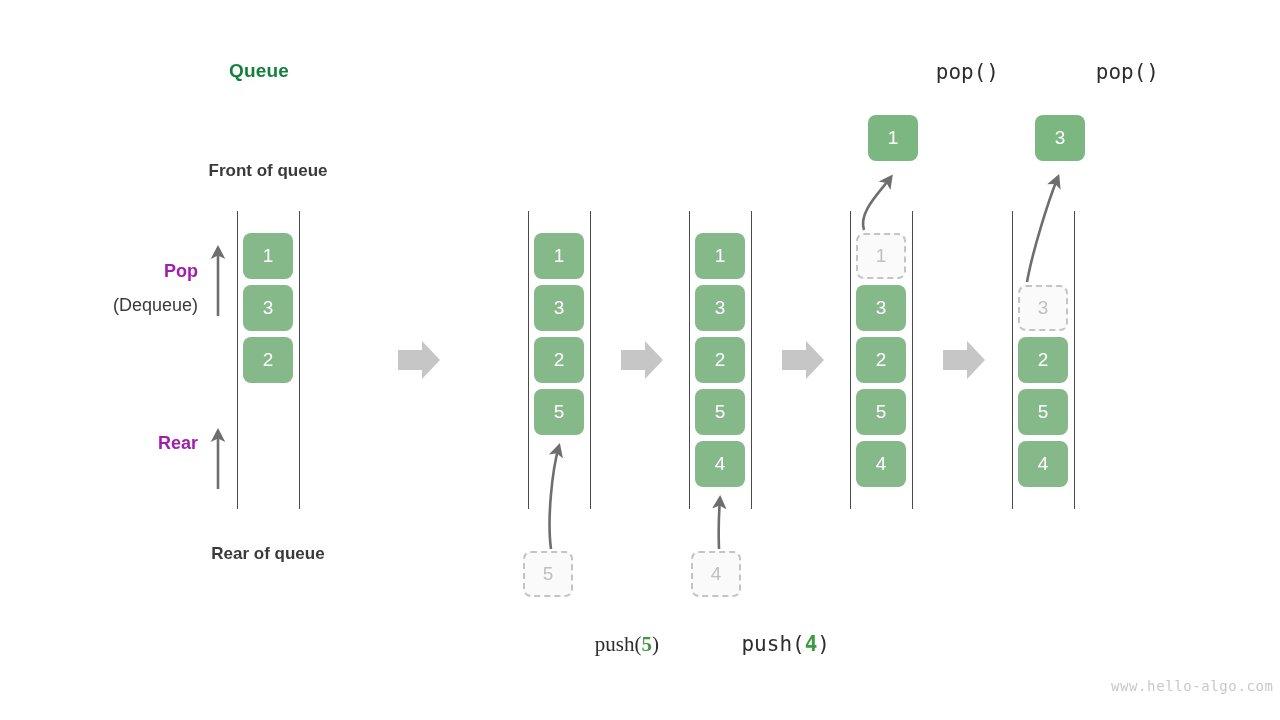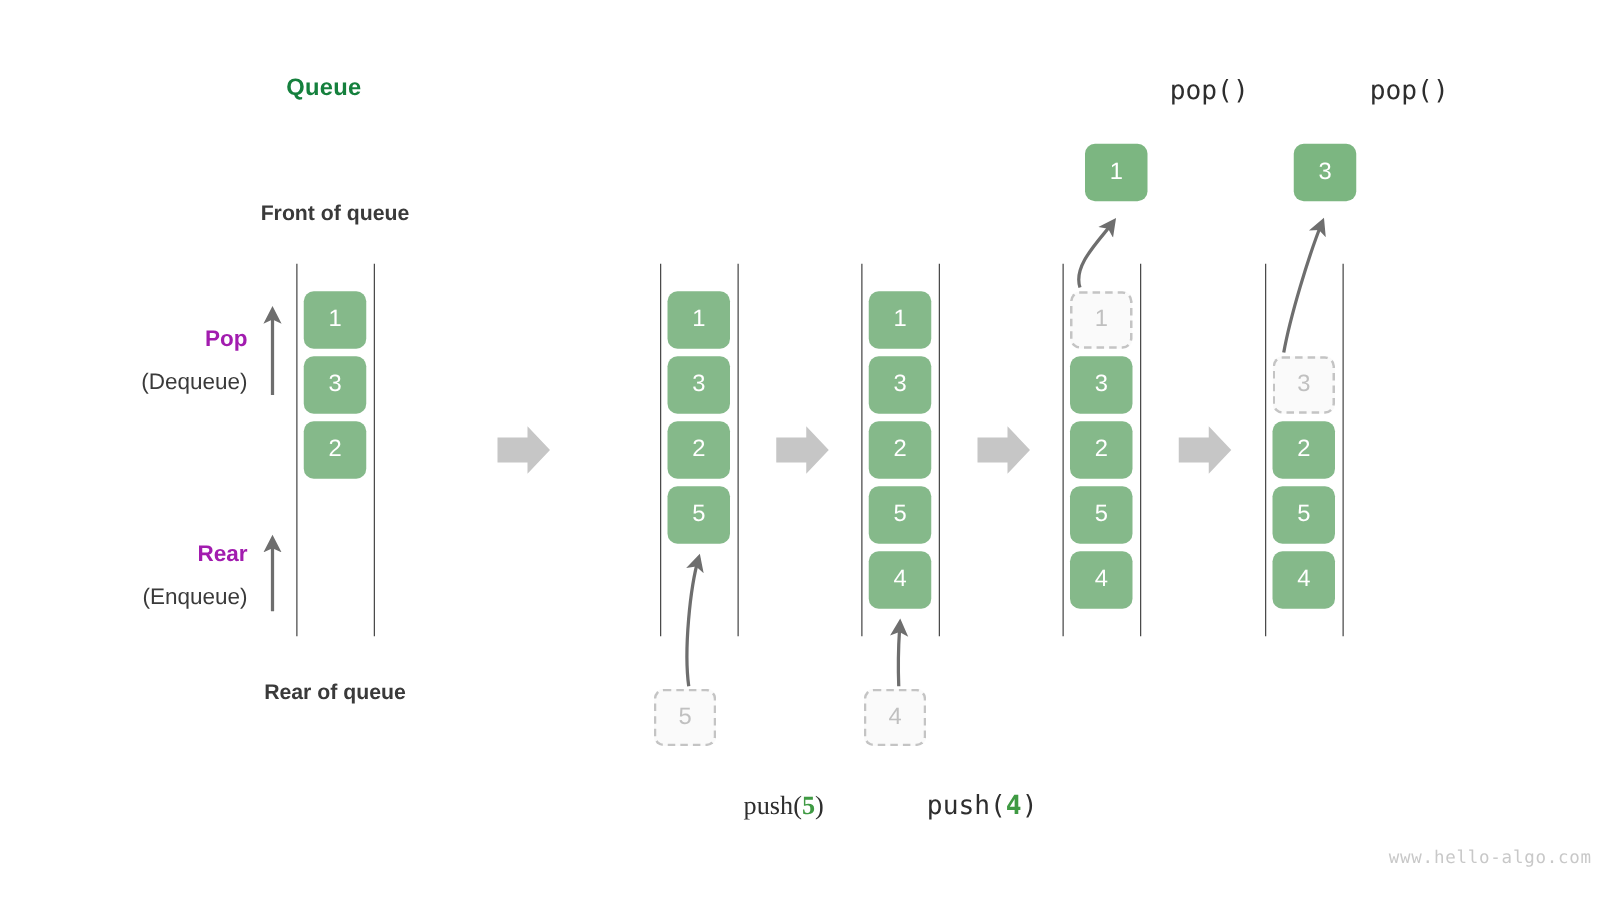--- a/index.html
+++ b/index.html
@@ -118,21 +118,20 @@
   <div class="title-queue" style="left:229px; top:60px;">Queue</div>
 
   <div class="hdr-label" style="left:168px; top:161px; width:200px;">Front of queue</div>
 
   <div class="hdr-label" style="left:168px; top:544px; width:200px;">Rear of queue</div>
 
   <div class="side-label-bold" style="left:20px; top:261px; width:178px;">Pop</div>
   <div class="side-label-reg" style="left:20px; top:295px; width:178px;">(Dequeue)</div>
 
   <div class="side-label-bold" style="left:20px; top:433px; width:178px;">Rear</div>
-  <div class="side-label-reg" style="left:20px; top:467px; width:178px;">(Enqueue)</div>
 
   <div class="op-label" style="left:459px; top:632px; width:200px;font-family:Liberation Serif, serif;">
     <span>push(</span><span class="arg">5</span><span>)</span>
   </div>
 
   <div class="op-label" style="left:630px; top:632px; width:200px;">
     <span>push(</span><span class="arg">4</span><span>)</span>
   </div>
 
   <div class="op-label" style="left:799px; top:60px; width:200px;">

